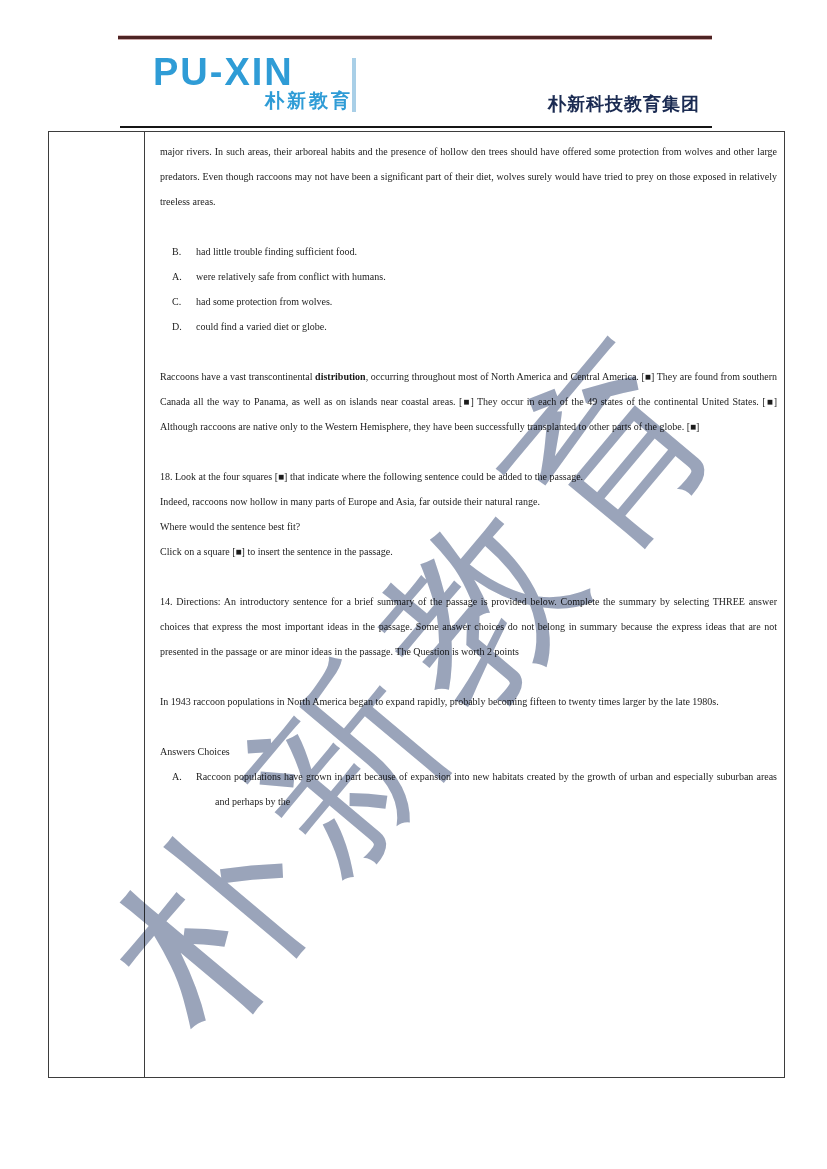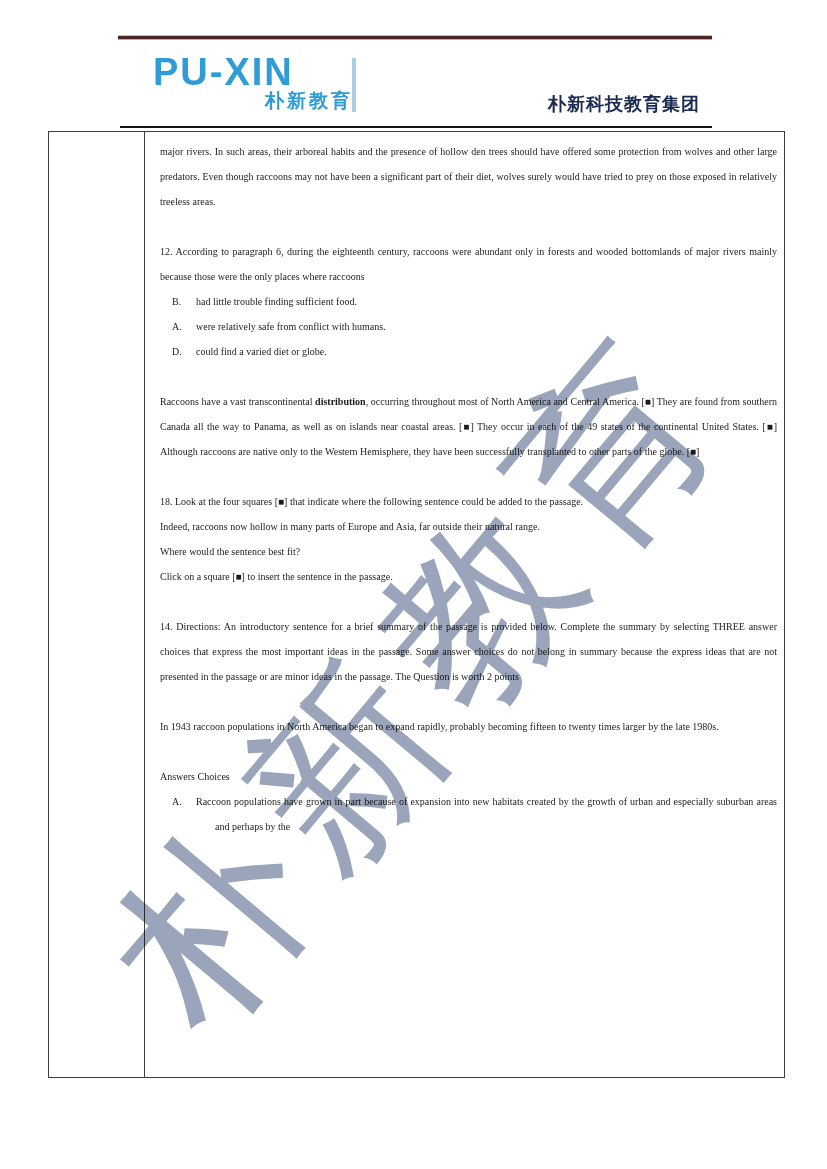--- a/index.html
+++ b/index.html
@@ -57,26 +57,28 @@
   <div class="header-rule"></div>
 
   <div class="doc-table">
     <div class="col-left"></div>
     <div class="col-main">
 
       <p>major rivers. In such areas, their arboreal habits and the presence of hollow den trees should have offered some protection from wolves and other large predators. Even though raccoons may not have been a significant part of their diet, wolves surely would have tried to prey on those exposed in relatively treeless areas.</p>
 
       <div class="gap"></div>
 
-      <p>12. According to paragraph 6, during the eighteenth century, raccoons were abundant only in forests and wooded bottomlands of major rivers mainly because those were the only places where raccoons</p>
       <div class="opt">
         <span class="opt-label">B.</span><span>had little trouble finding sufficient food.</span>
       </div>
       <div class="opt">
         <span class="opt-label">A.</span><span>were relatively safe from conflict with humans.</span>
+      </div>
+      <div class="opt">
+        <span class="opt-label">C.</span><span>had some protection from wolves.</span>
       </div>
       <div class="opt">
         <span class="opt-label">D.</span><span>could find a varied diet or globe.</span>
       </div>
 
       <div class="gap"></div>
 
       <p><span>Raccoons have a vast transcontinental </span><b>distribution</b><span>, occurring throughout most of North America and Central America. [■] They are found from southern Canada all the way to Panama, as well as on islands near coastal areas. [■] They occur in each of the 49 states of the continental United States. [■] Although raccoons are native only to the Western Hemisphere, they have been successfully transplanted to other parts of the globe. [■]</span></p>
 
       <div class="gap"></div>

